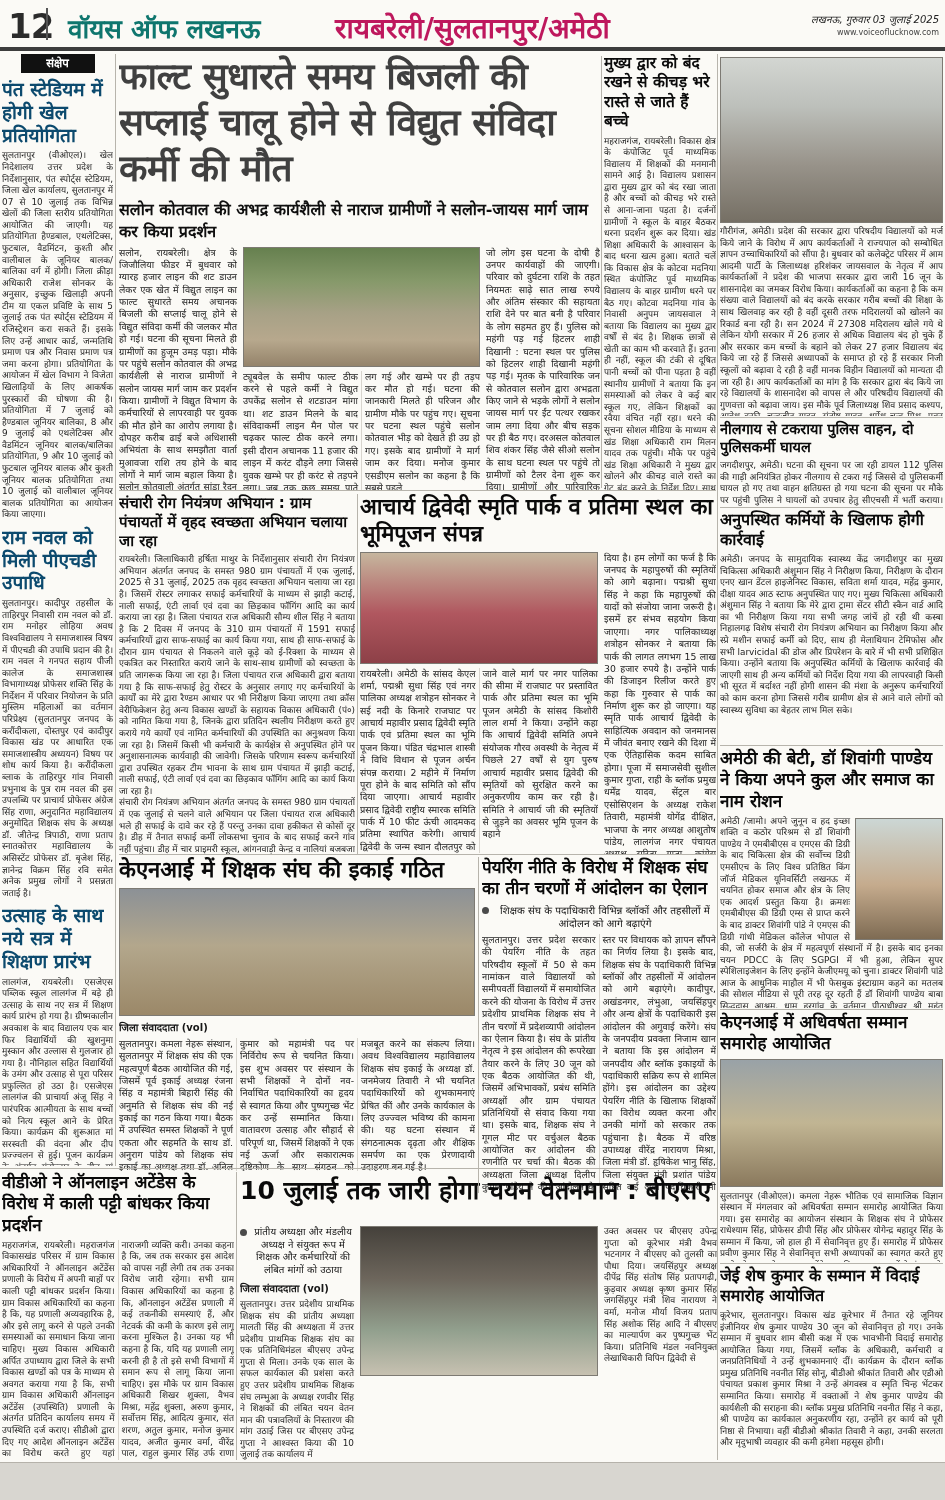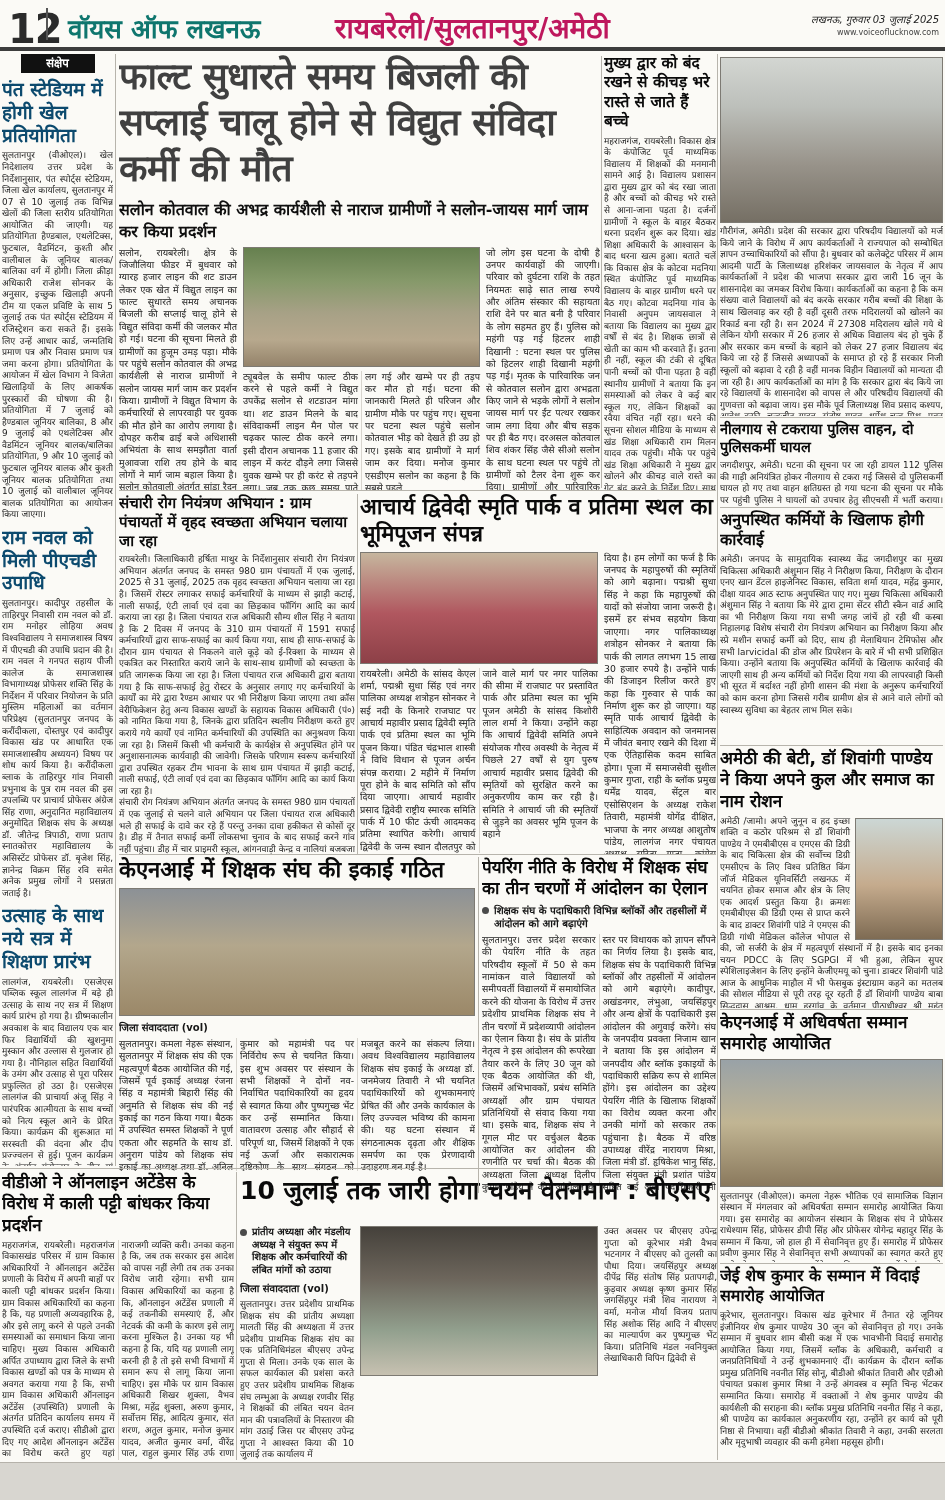--- a/index.html
+++ b/index.html
@@ -1,20 +1,20 @@
 <!DOCTYPE html>
 <html lang="hi"><head>
 <meta charset="utf-8">
 <style>
   html,body{margin:0;padding:0;}
   body{font-family:"DejaVu Sans",sans-serif;background:#e8e6e1;}
   #page{position:relative;width:945px;height:1500px;background:#fbfaf6;margin:0 auto;overflow:hidden;color:#161616;}
   
   #header{position:absolute;left:0;top:0;width:945px;height:46px;}
-  .pageno{position:absolute;left:8px;top:6px;font-size:40px;font-weight:bold;color:#2b2b2b;letter-spacing:-1px;}
+  .pageno{position:absolute;left:8px;top:6px;font-size:34px;font-weight:bold;color:#2b2b2b;letter-spacing:-1px;}
   .pn-sep{position:absolute;left:46px;top:8px;width:2px;height:32px;background:#555;}
   .masthead{position:absolute;left:68px;top:10px;font-size:26px;font-weight:bold;color:#0f766e;}
   .section-title{position:absolute;left:0;right:0;top:8px;text-align:center;font-size:28px;font-weight:bold;color:#be185d;}
   .date-block{position:absolute;right:6px;top:12px;text-align:right;}
   .dateline{font-size:10px;font-style:italic;color:#222;}
   .website{font-size:8px;color:#444;margin-top:2px;}
   .head-rule{position:absolute;left:0;top:47px;width:945px;height:4px;background:#3d3d3d;}
   
   .art{position:absolute;overflow:hidden;}
   .bt{font-size:9.3px;line-height:1.33;text-align:justify;color:#1c1c1c;}
@@ -35,21 +35,21 @@
   .h-main{font-size:37px;font-weight:bold;line-height:1.24;letter-spacing:-0.5px;color:#404040;}
   .h-mainsub{font-size:16px;font-weight:bold;margin-top:6px;color:#0f0f0f;}
   .h-col{font-size:15.5px;font-weight:bold;line-height:1.25;margin-bottom:4px;color:#0b0b0b;}
   .h-sec{font-size:22px;font-weight:bold;line-height:1.22;margin-bottom:4px;color:#0a0a0a;}
   .h-sec2{font-size:17px;font-weight:bold;line-height:1.25;margin-bottom:4px;color:#0a0a0a;}
   .h-bsa{font-size:25px;font-weight:bold;line-height:1.2;margin-bottom:20px;color:#0a0a0a;}
   .subhead2{font-size:10.5px;font-weight:bold;margin:3px 0 1px;}
   .reporter{font-size:10px;font-weight:bold;margin:4px 0;}
   .bullet-row{display:flex;gap:5px;margin:4px 0;}
   .dot{flex:none;width:7px;height:7px;border-radius:50%;background:#4a4a4a;margin-top:3px;}
-  .bullet-txt{font-size:10.2px;font-weight:bold;line-height:1.3;}
+  .bullet-txt{font-size:10.2px;font-weight:normal;line-height:1.3;text-align:center;}
   .badge{width:74px;margin:0 auto;background:#111;color:#fff;text-align:center;font-size:11.5px;font-weight:bold;padding:1px 0 3px;}
   .vrule{position:absolute;width:1px;background:#b7b4ac;}
   .hrule{position:absolute;height:1px;background:#b7b4ac;}
   .footer-band{position:absolute;left:0;top:1462px;width:945px;height:38px;background:#d8d6d0;border-top:1px solid #b5b2aa;}
   .row{display:flex;gap:6px;}
 </style>
 </head>
 <body>
 
 <div id="page">

